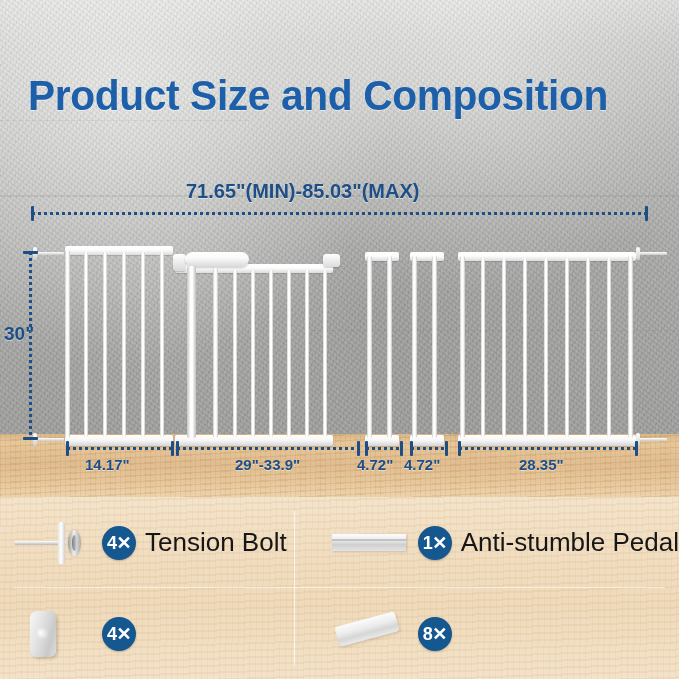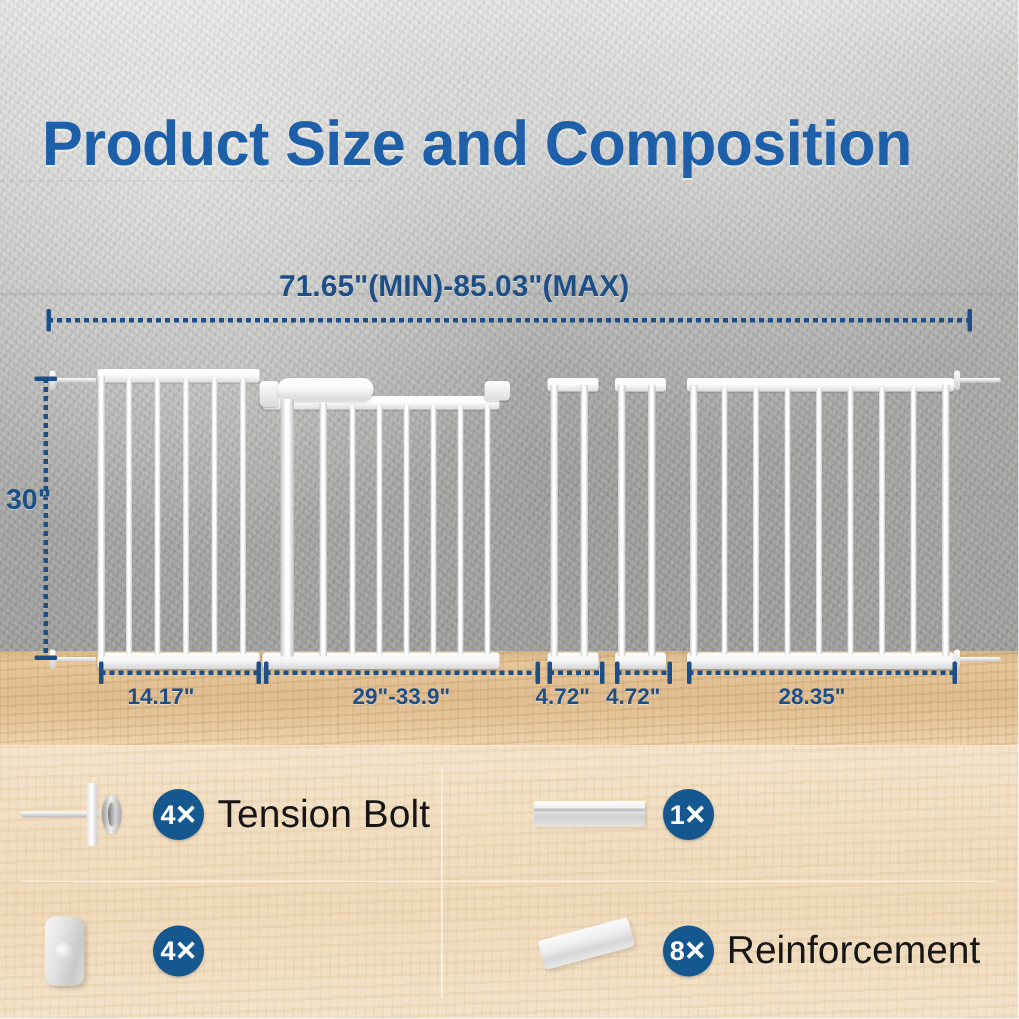--- a/index.html
+++ b/index.html
@@ -288,37 +288,37 @@
         <div class="item-label">Tension Bolt</div>
       </div>
 
       <div class="legend-cell">
         <div class="icon-wrap">
           <div class="ic-pedal"></div>
         </div>
         <div class="badge">
           <span>1✕</span>
         </div>
+        <div class="item-label">Anti-stumble Pedal</div>
       </div>
 
       <div class="legend-cell">
         <div class="icon-wrap">
           <div class="ic-cup"></div>
         </div>
         <div class="badge">
           <span>4✕</span>
         </div>
       </div>
 
       <div class="legend-cell">
         <div class="icon-wrap">
           <div class="ic-reinf"></div>
         </div>
         <div class="badge">
           <span>8✕</span>
         </div>
-        <div class="item-label">Reinforcement</div>
       </div>
 
     </div>
   </div>
 
 </div>
 
 </body></html>

